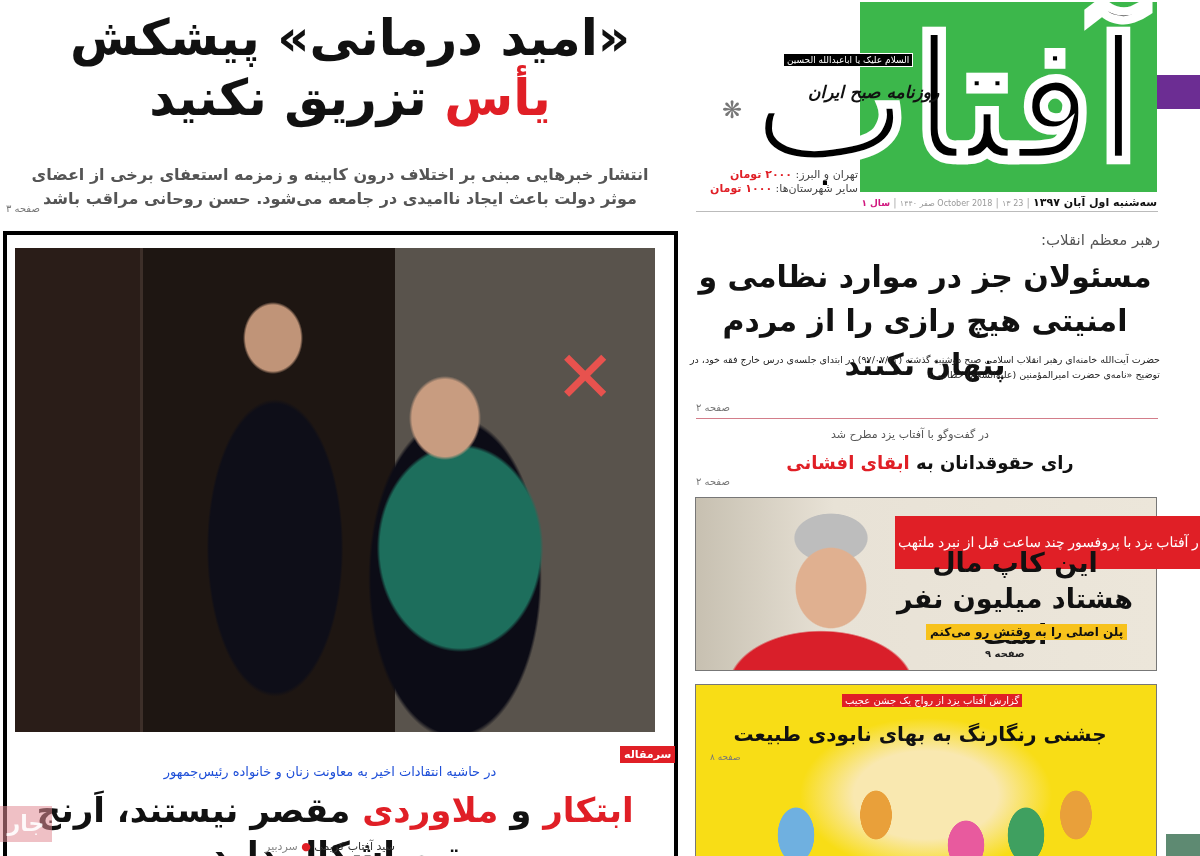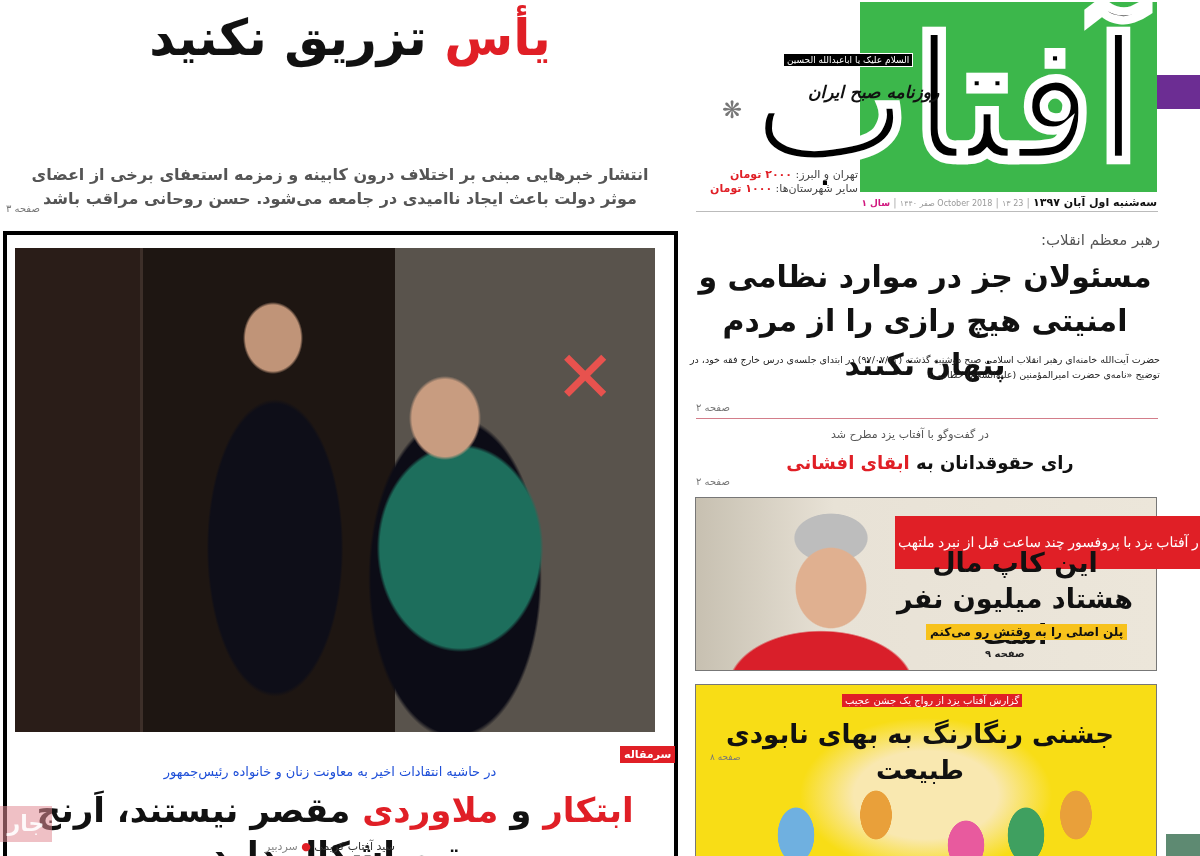--- a/index.html
+++ b/index.html
@@ -161,29 +161,30 @@
       radial-gradient(ellipse 26px 40px at 380px 130px, #e9a03a 0 60%, transparent 62%),
       radial-gradient(ellipse 180px 110px at 230px 110px, #f9e8b0 0 40%, transparent 70%),
       #f8dd16;
   }
   #festival-kicker {
     left: 842px; top: 694px; background: #e01f26; color: #fff;
     font-size: 10px; padding: 1px 3px; white-space: nowrap;
   }
   #festival-headline {
     left: 700px; top: 716px; width: 440px; text-align: center;
-    font-size: 26px; font-weight: 900; line-height: 36px; letter-spacing: -1px;
+    font-size: 20px; font-weight: 900; line-height: 36px; letter-spacing: -1px;
   }
   #festival-page-ref { left: 710px; top: 752px; font-size: 9px; color: #777; }
   #edge-greenblock { left: 1166px; top: 834px; width: 34px; height: 22px; background: #5e8a72; }
 </style>
 </head>
 <body>
 
 <div id="lead-headline" class="abs rtl">
+  <div>«امید درمانی» پیشکش</div>
   <div>
     <span class="red">یأس</span>
     <span>تزریق نکنید</span>
   </div>
 </div>
 <div id="lead-subhead" class="abs rtl">انتشار خبرهایی مبنی بر اختلاف درون کابینه و زمزمه استعفای برخی از اعضای موثر دولت باعث ایجاد ناامیدی در جامعه می‌شود. حسن روحانی مراقب باشد</div>
 <div id="lead-page-ref" class="abs rtl">صفحه ۳</div>
 
 <div id="photo-frame" class="abs"></div>
 <div id="photo" class="abs" title="two women in chador exiting a glass door, one holding yellow folders"></div>

